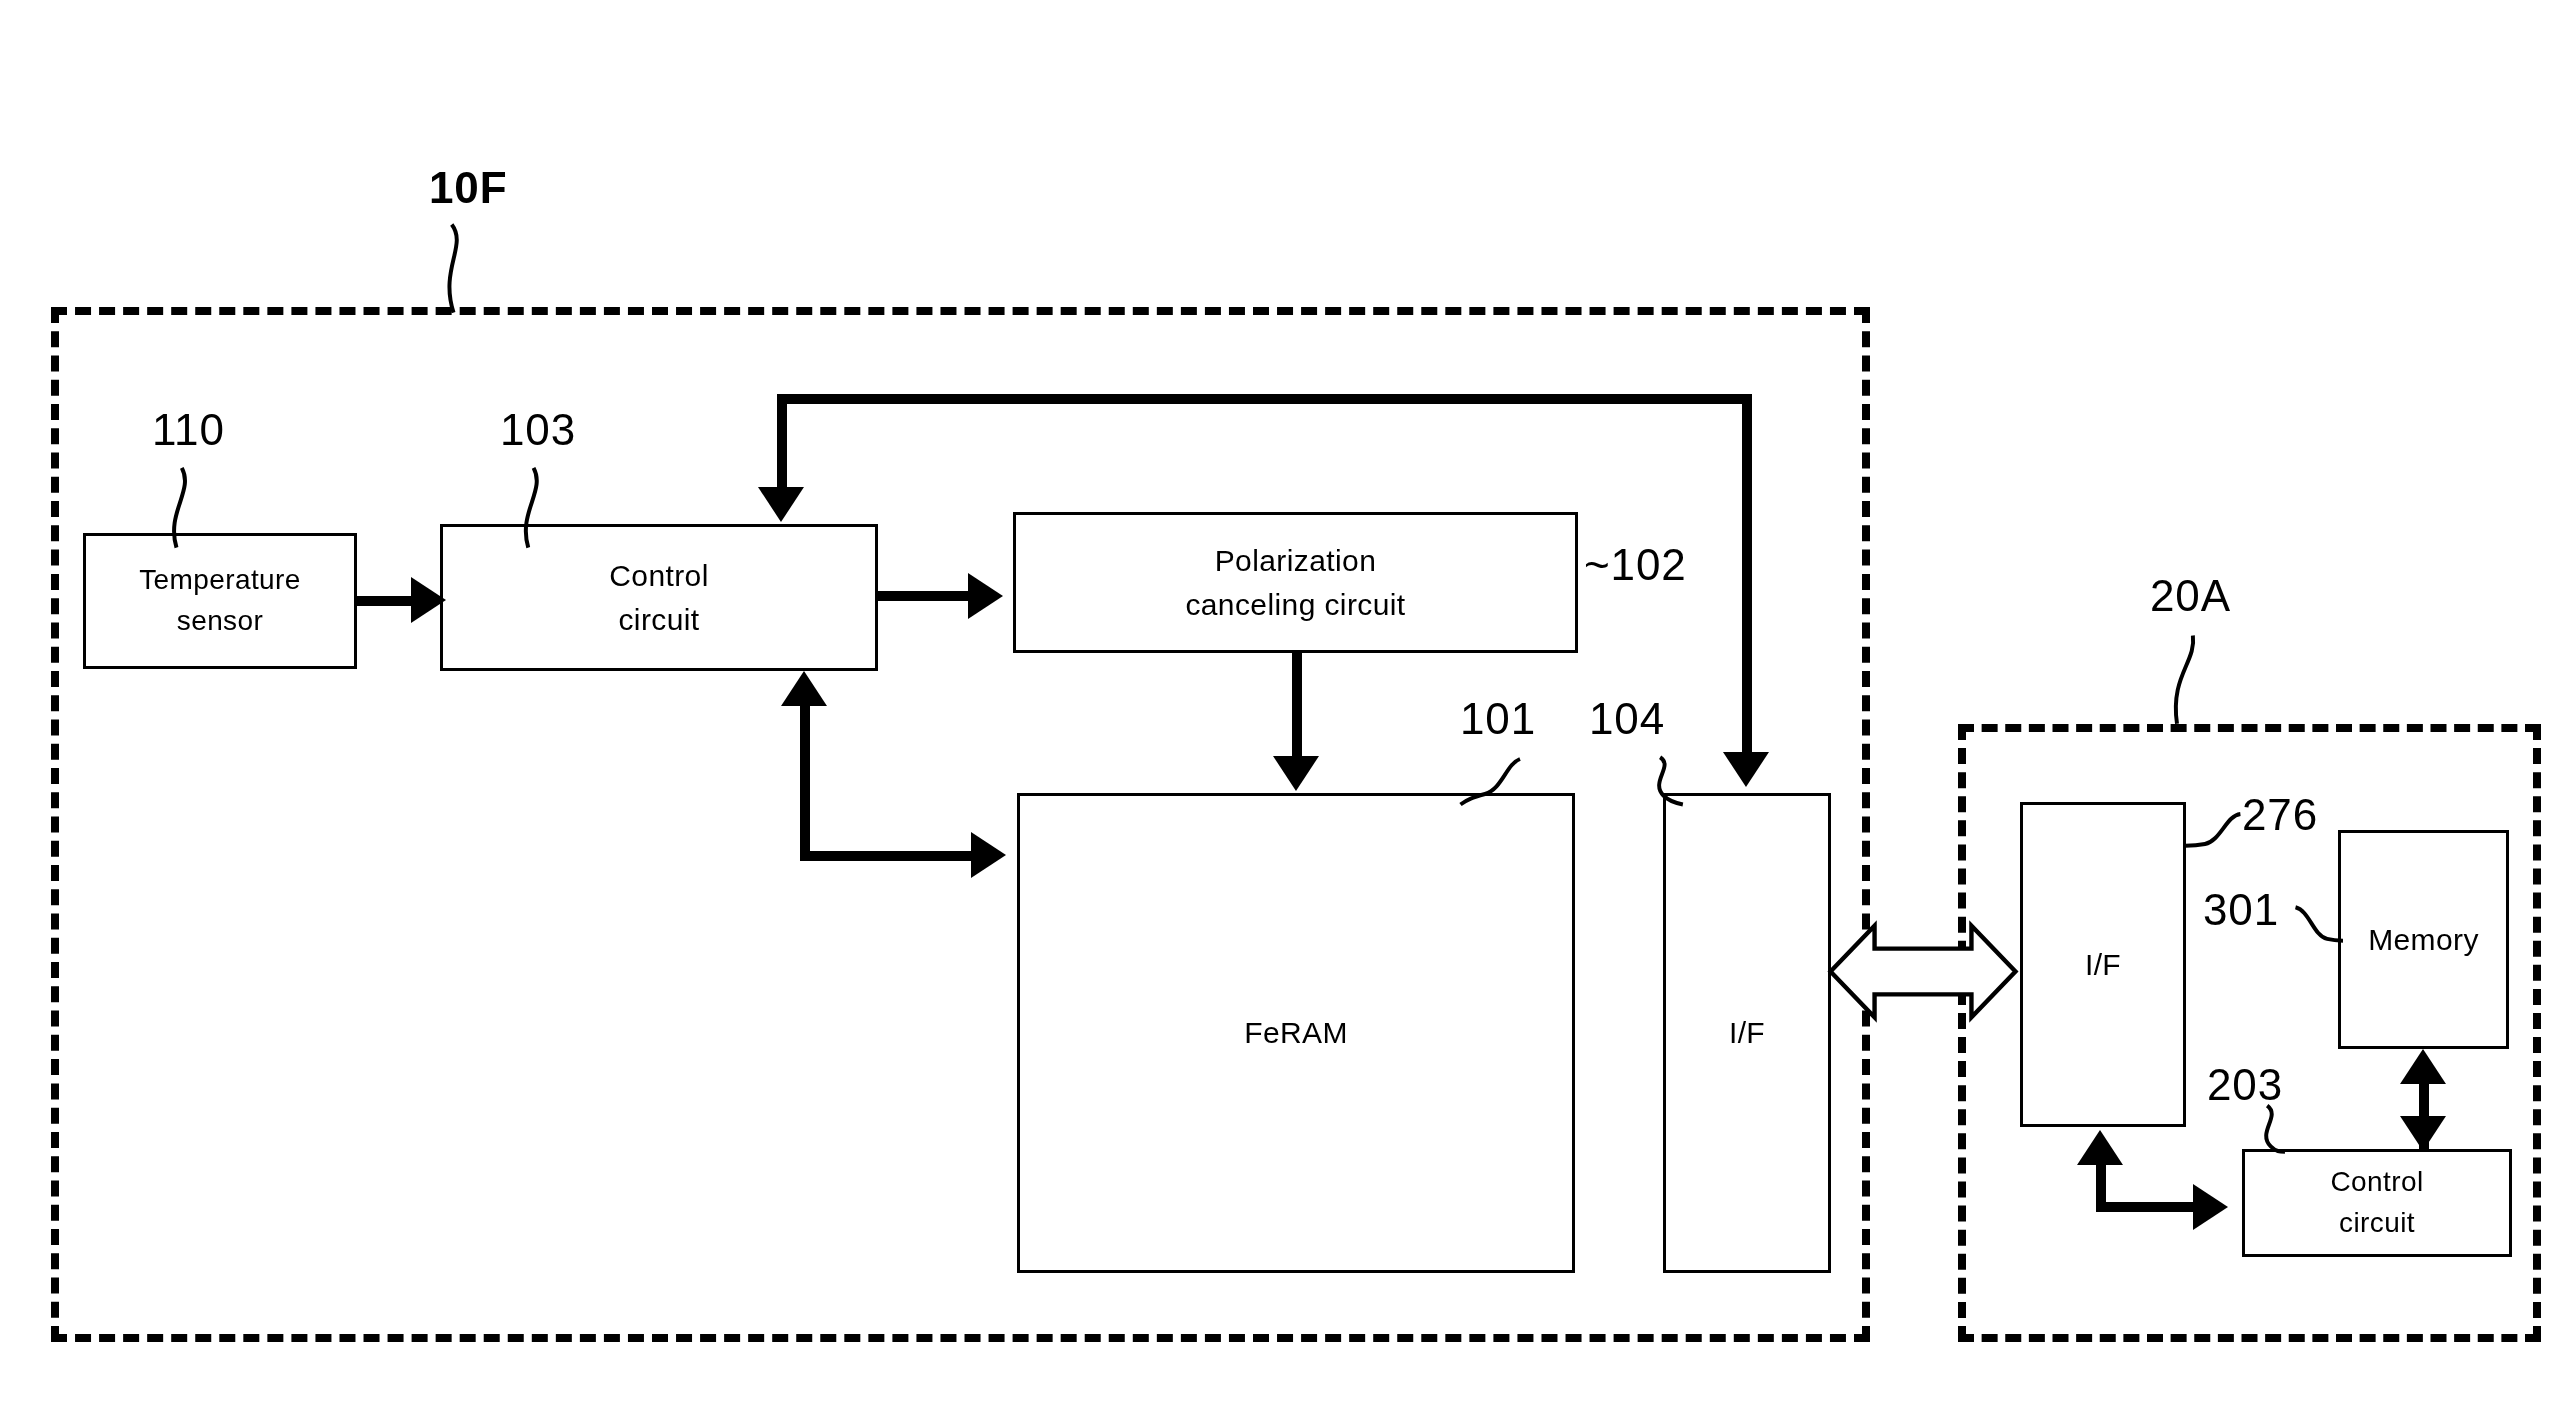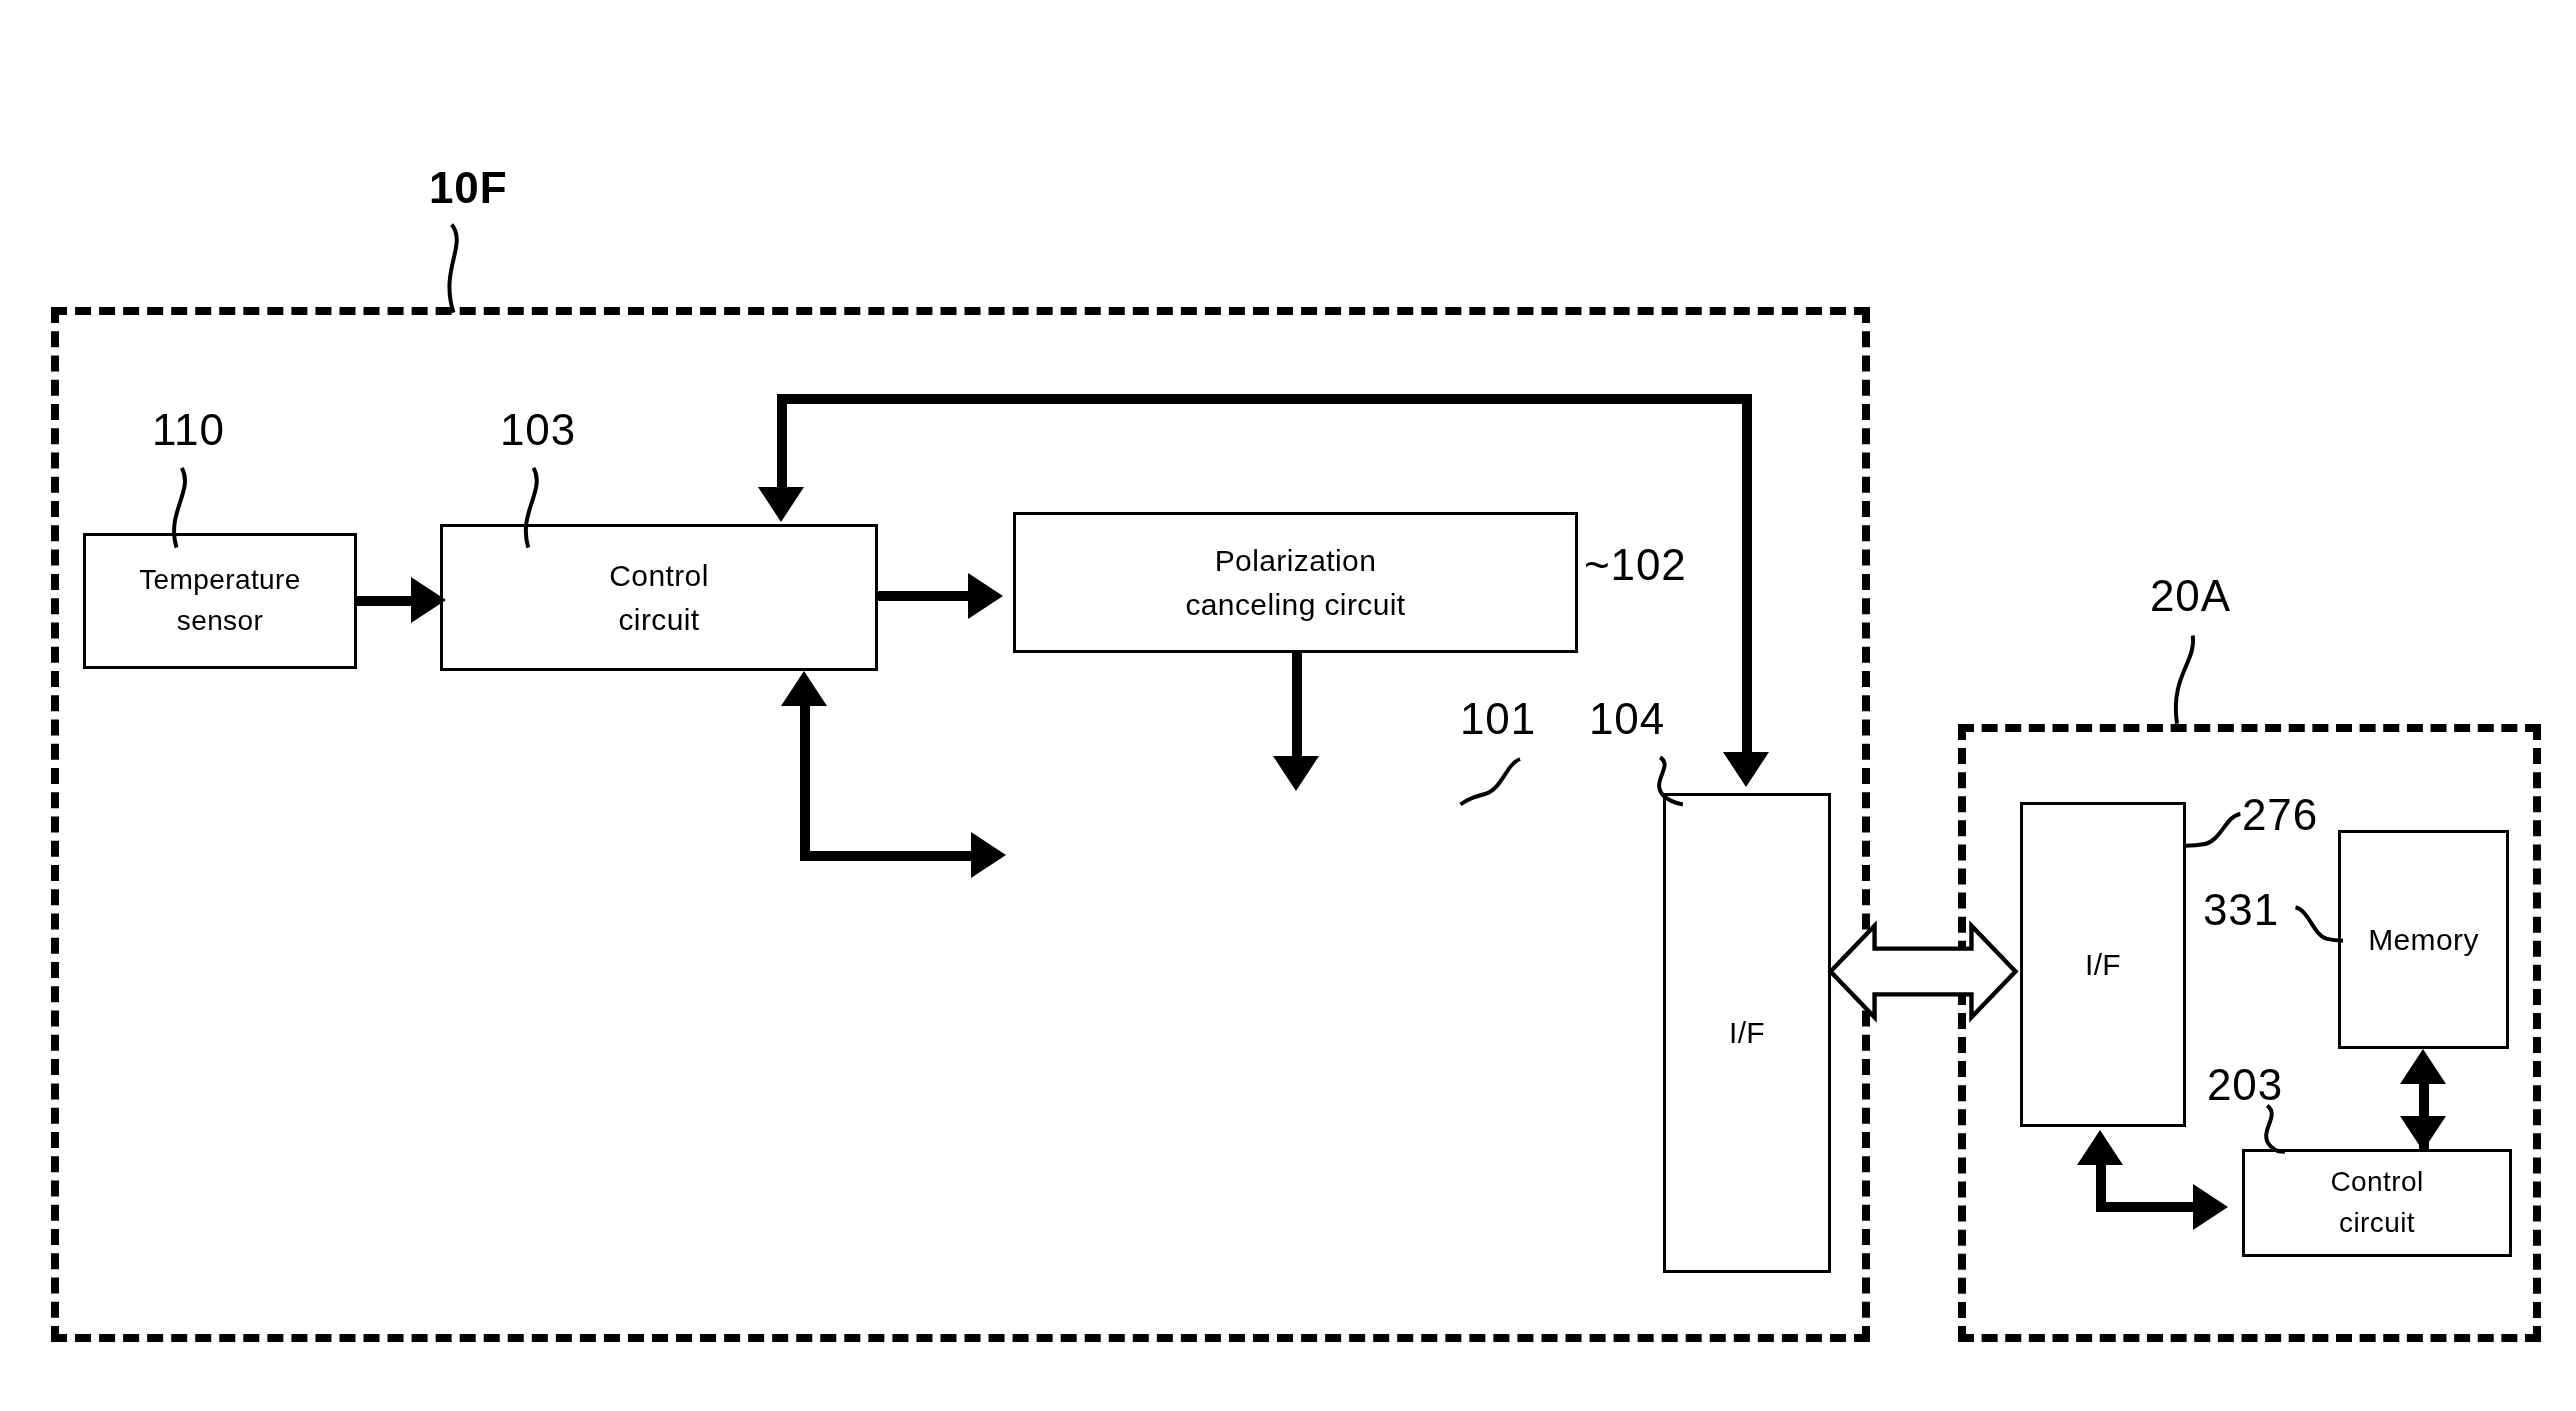--- a/index.html
+++ b/index.html
@@ -155,20 +155,23 @@
   <div class="ref" style="left:1584px; top:543px;">~102</div>
 
   <div class="lineV" style="left:1292px; top:653px; height:113px;"></div>
   <div class="arrowD" style="left:1273px; top:756px;"></div>
 
   <div class="ref" style="left:1460px; top:697px;">101</div>
   <svg class="leader" style="left:1453px; top:752px; width:71px; height:56px;" viewBox="0 0 80 64" width="71" height="56">
     <path d="M 76 8 C 60 14, 56 42, 36 48 C 22 52, 16 54, 8 60" stroke="#000" stroke-width="4.5" fill="none"></path>
   </svg>
 
+  <div class="block" style="left:1017px; top:793px; width:558px; height:480px;">
+    <span>FeRAM</span>
+  </div>
 
   <div class="ref" style="left:1589px; top:697px;">104</div>
   <svg class="leader" style="left:1644px; top:752px; width:62px; height:56px;" viewBox="0 0 70 64" width="62" height="56">
     <path d="M 18 6 C 34 16, 6 34, 22 50 C 28 56, 34 58, 44 60" stroke="#000" stroke-width="4.5" fill="none"></path>
   </svg>
 
   <div class="block" style="left:1663px; top:793px; width:168px; height:480px;">
     <span>I/F</span>
   </div>
 
@@ -193,21 +196,21 @@
     <span>I/F</span>
   </div>
   <div class="ref" style="left:2242px; top:793px;">276</div>
   <svg class="leader" style="left:2182px; top:805px; width:69px; height:55px;" viewBox="0 0 78 62" width="69" height="55">
     <path d="M 66 10 C 50 12, 44 40, 26 44 C 16 46, 10 46, 4 46" stroke="#000" stroke-width="4.5" fill="none"></path>
   </svg>
 
   <div class="block" style="left:2338px; top:830px; width:171px; height:219px;">
     <span>Memory</span>
   </div>
-  <div class="ref" style="left:2203px; top:888px;">331</div>
+  <div class="ref" style="left:2203px; top:888px;">301</div>
   <svg class="leader" style="left:2292px; top:900px; width:58px; height:55px;" viewBox="0 0 66 62" width="58" height="55">
     <path d="M 4 8 C 20 12, 24 40, 40 44 C 48 46, 52 46, 58 46" stroke="#000" stroke-width="4.5" fill="none"></path>
   </svg>
 
   <div class="block small-text" style="left:2242px; top:1149px; width:270px; height:108px;">
     <span>
       <span>Control</span><br>
       <span>circuit</span>
     </span>
   </div>

